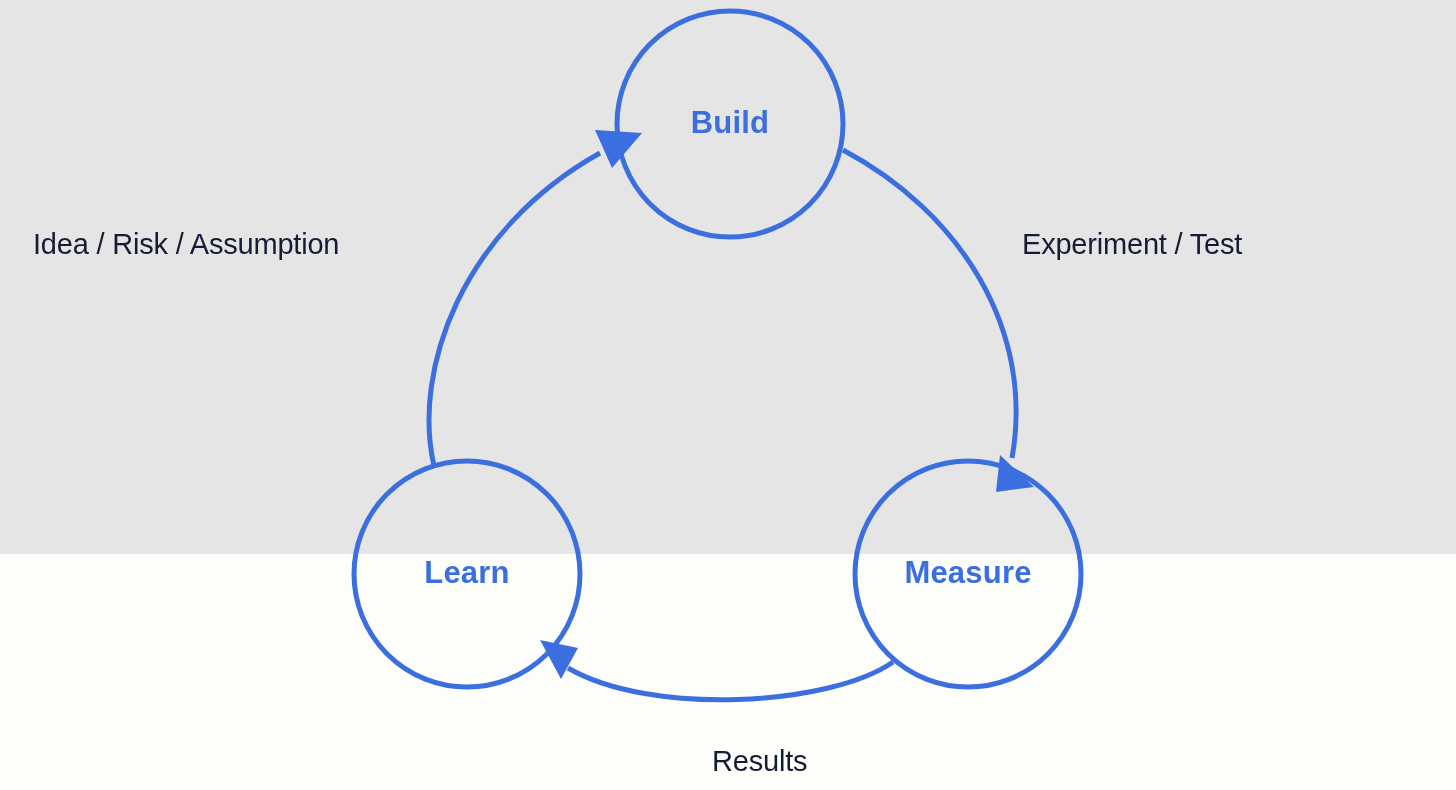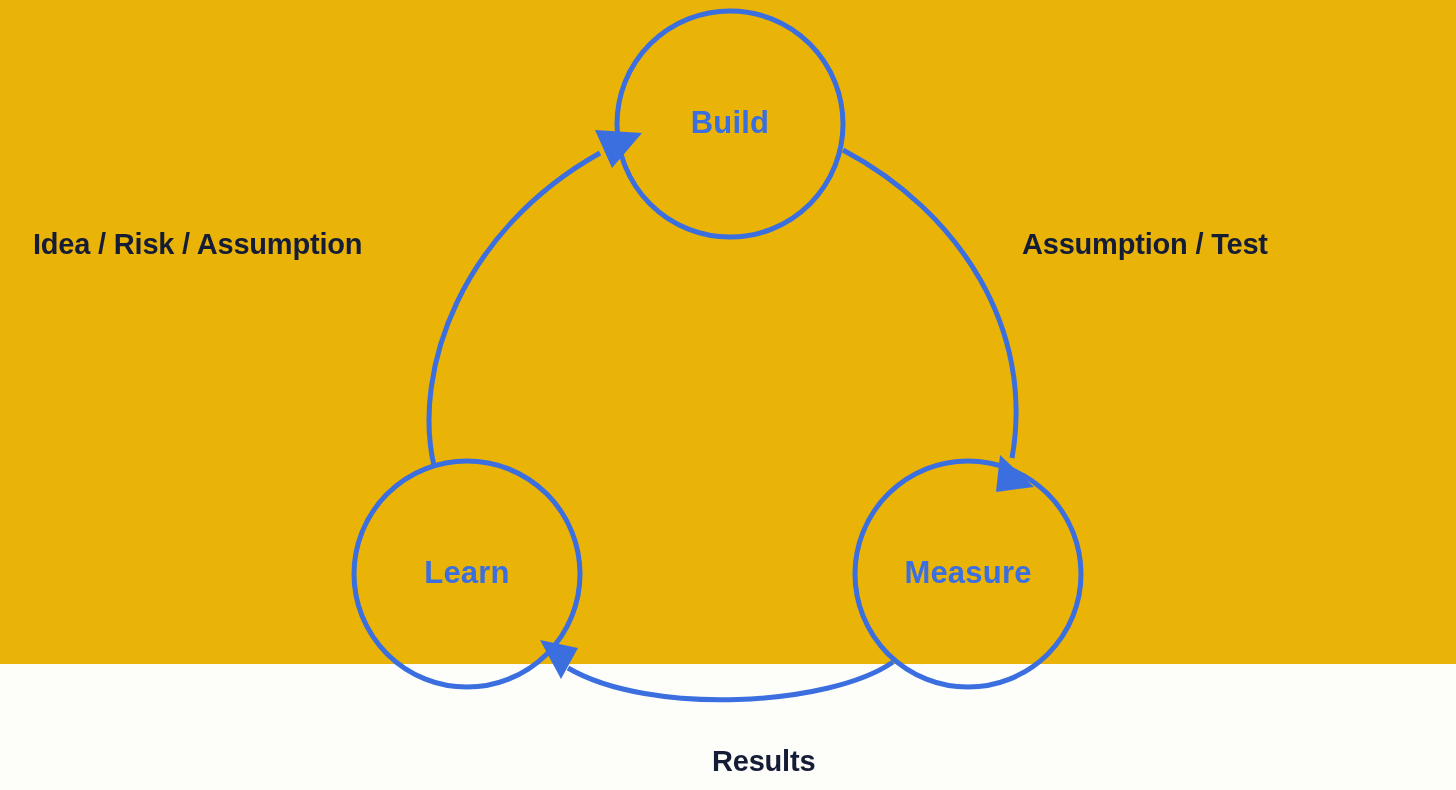--- a/index.html
+++ b/index.html
@@ -10,22 +10,22 @@
   body {
     width: 1456px;
     height: 790px;
     background: #fdfdfa;
     font-family: "Liberation Sans", sans-serif;
     overflow: hidden;
   }
   #diagram-root {
     position: relative;
     width: 1456px;
-    height: 664px;
-    background: #eab308;
+    height: 554px;
+    background: #e5e5e5;
   }
   svg.loop-svg {
     position: absolute;
     top: 0;
     left: 0;
     width: 1456px;
     height: 790px;
     display: block;
   }
   .node-circle {
@@ -49,21 +49,21 @@
     font-weight: bold;
     font-size: 31px;
     text-anchor: middle;
     dominant-baseline: middle;
     letter-spacing: 0.2px;
   }
   .edge-label {
     position: absolute;
     color: #151c36;
     font-family: "Liberation Sans", sans-serif;
-    font-weight: bold;
+    font-weight: normal;
     font-size: 29px;
     white-space: nowrap;
     letter-spacing: -0.2px;
   }
   #label-idea {
     left: 33px;
     top: 228px;
   }
   #label-experiment {
     left: 1022px;
@@ -106,17 +106,17 @@
 
     <g>
       <circle class="node-circle" cx="467" cy="574" r="113"></circle>
       <text class="node-label" x="467" y="575">Learn</text>
     </g>
 
   </svg>
 
   <div class="edge-label" id="label-idea">Idea / Risk / Assumption</div>
 
-  <div class="edge-label" id="label-experiment">Assumption / Test</div>
+  <div class="edge-label" id="label-experiment">Experiment / Test</div>
 
   <div class="edge-label" id="label-results">Results</div>
 
 </div>
 
 </body></html>

